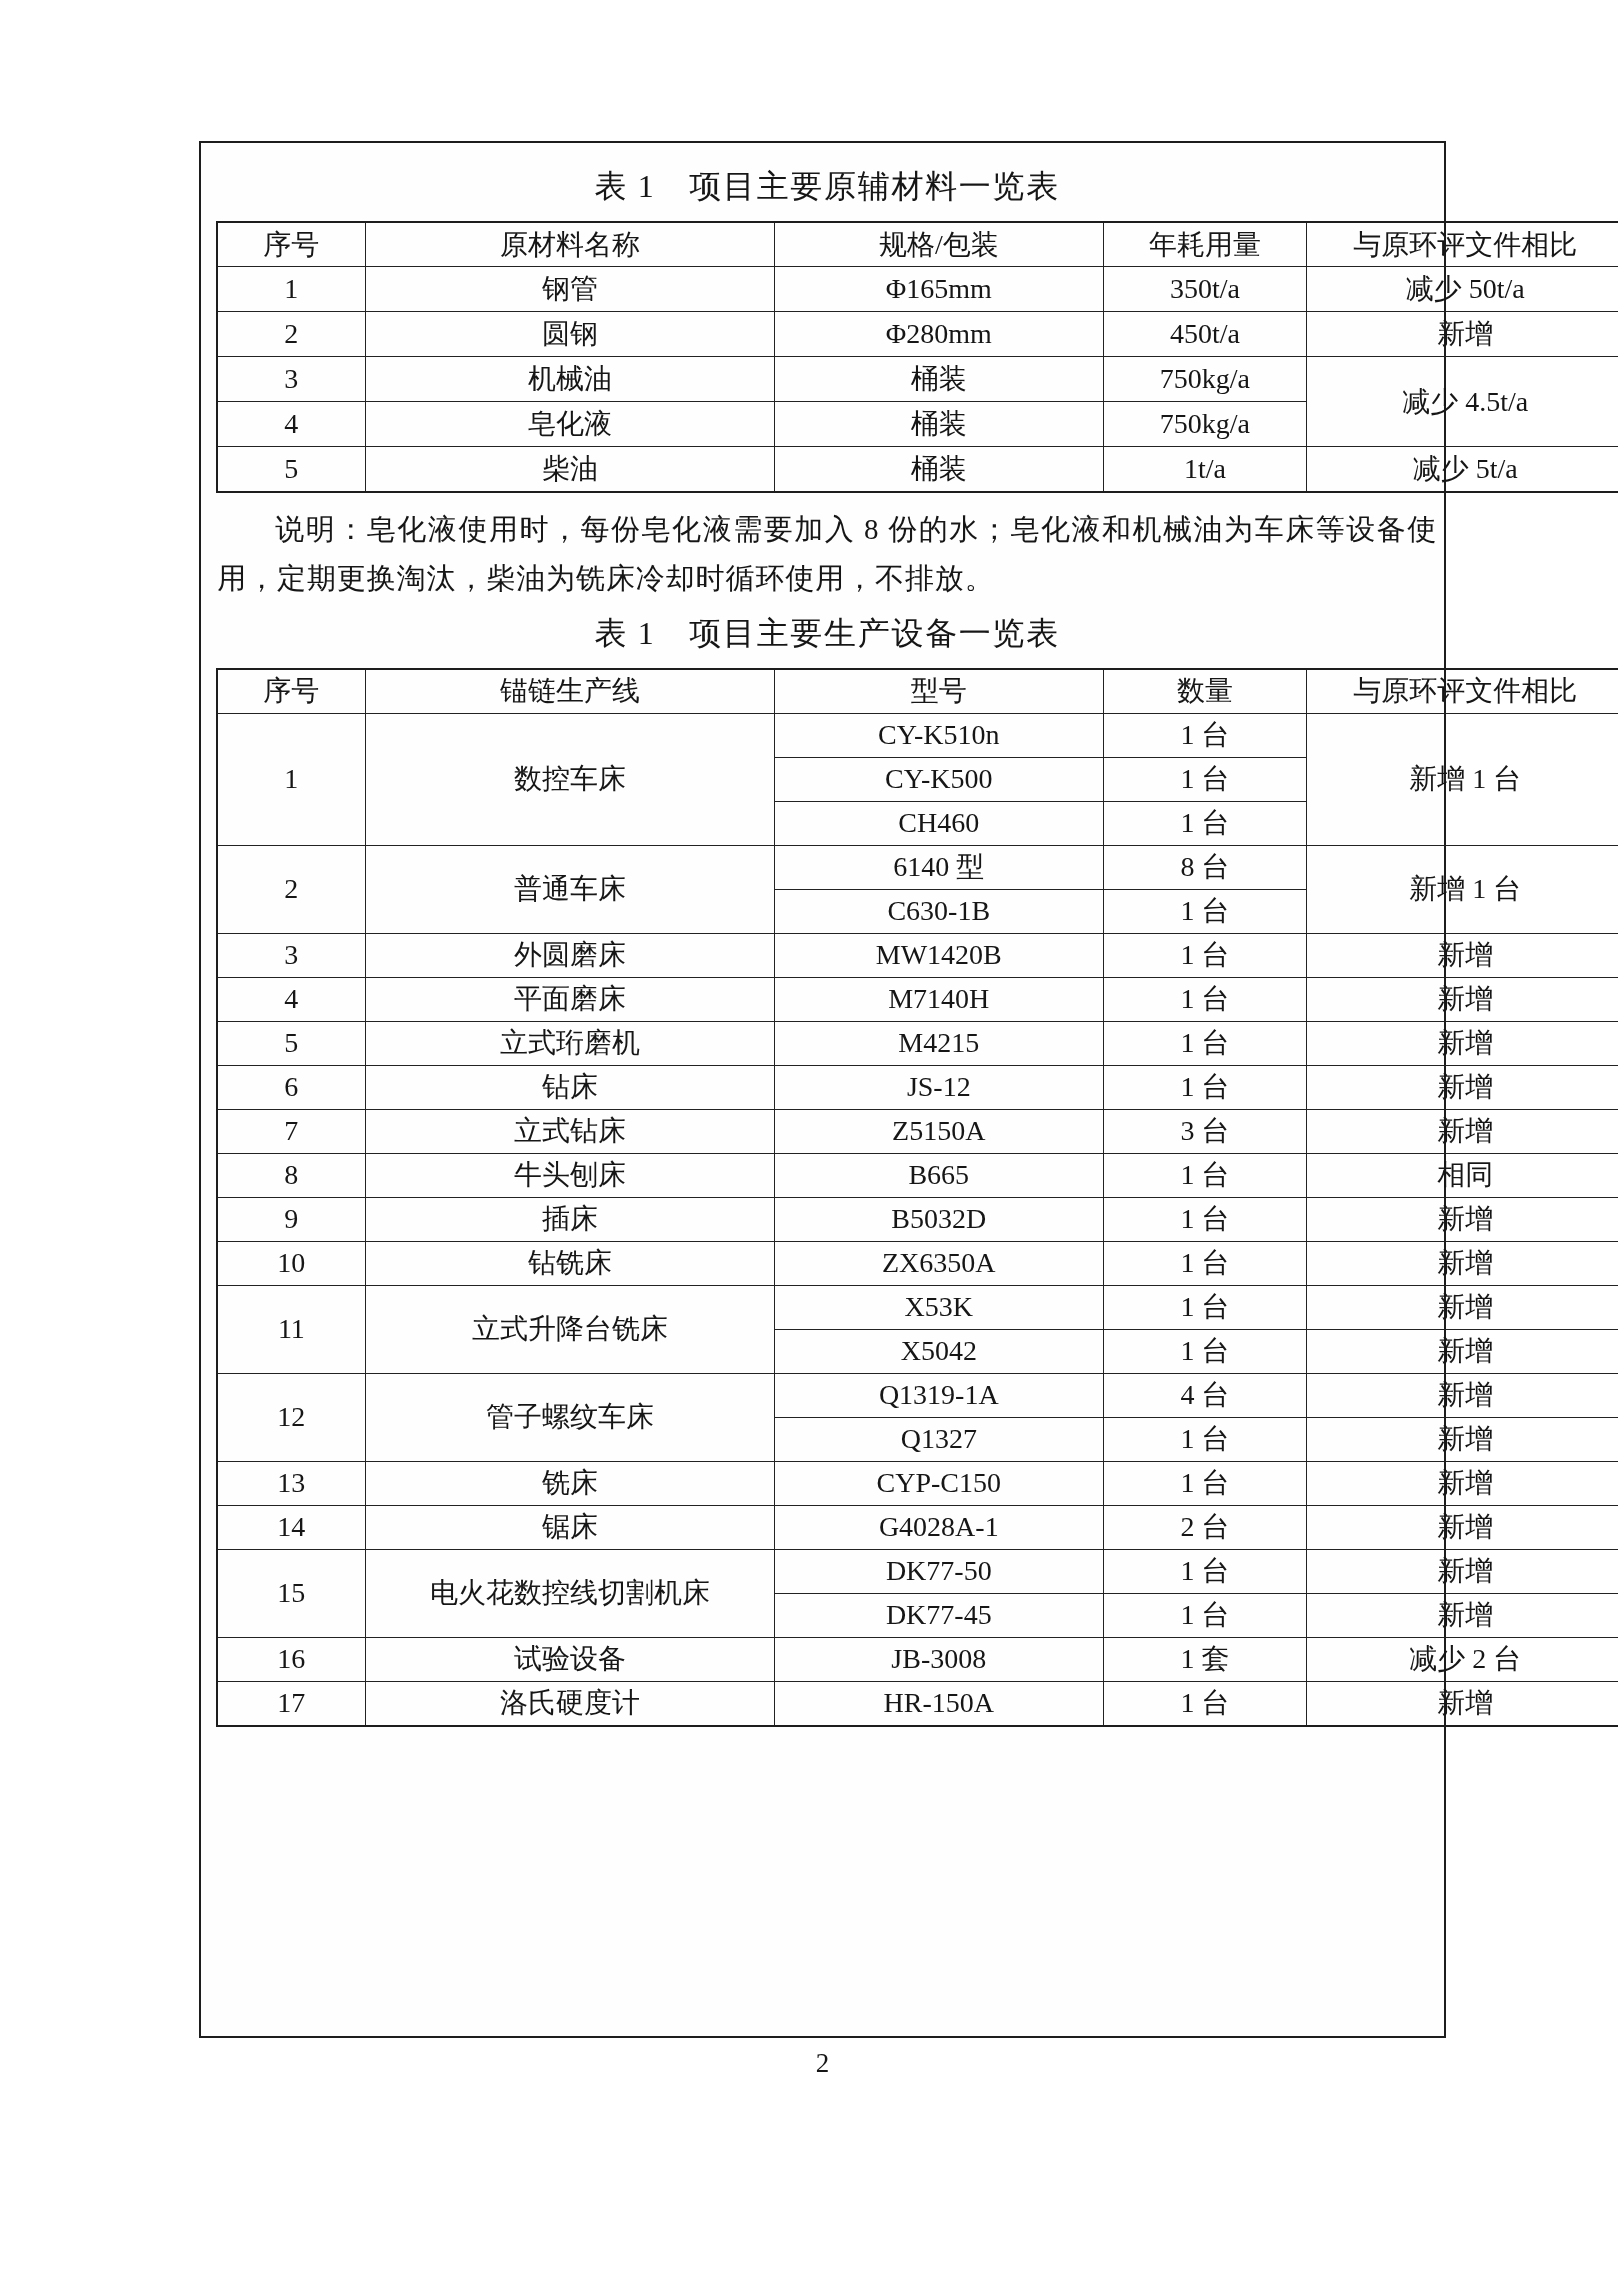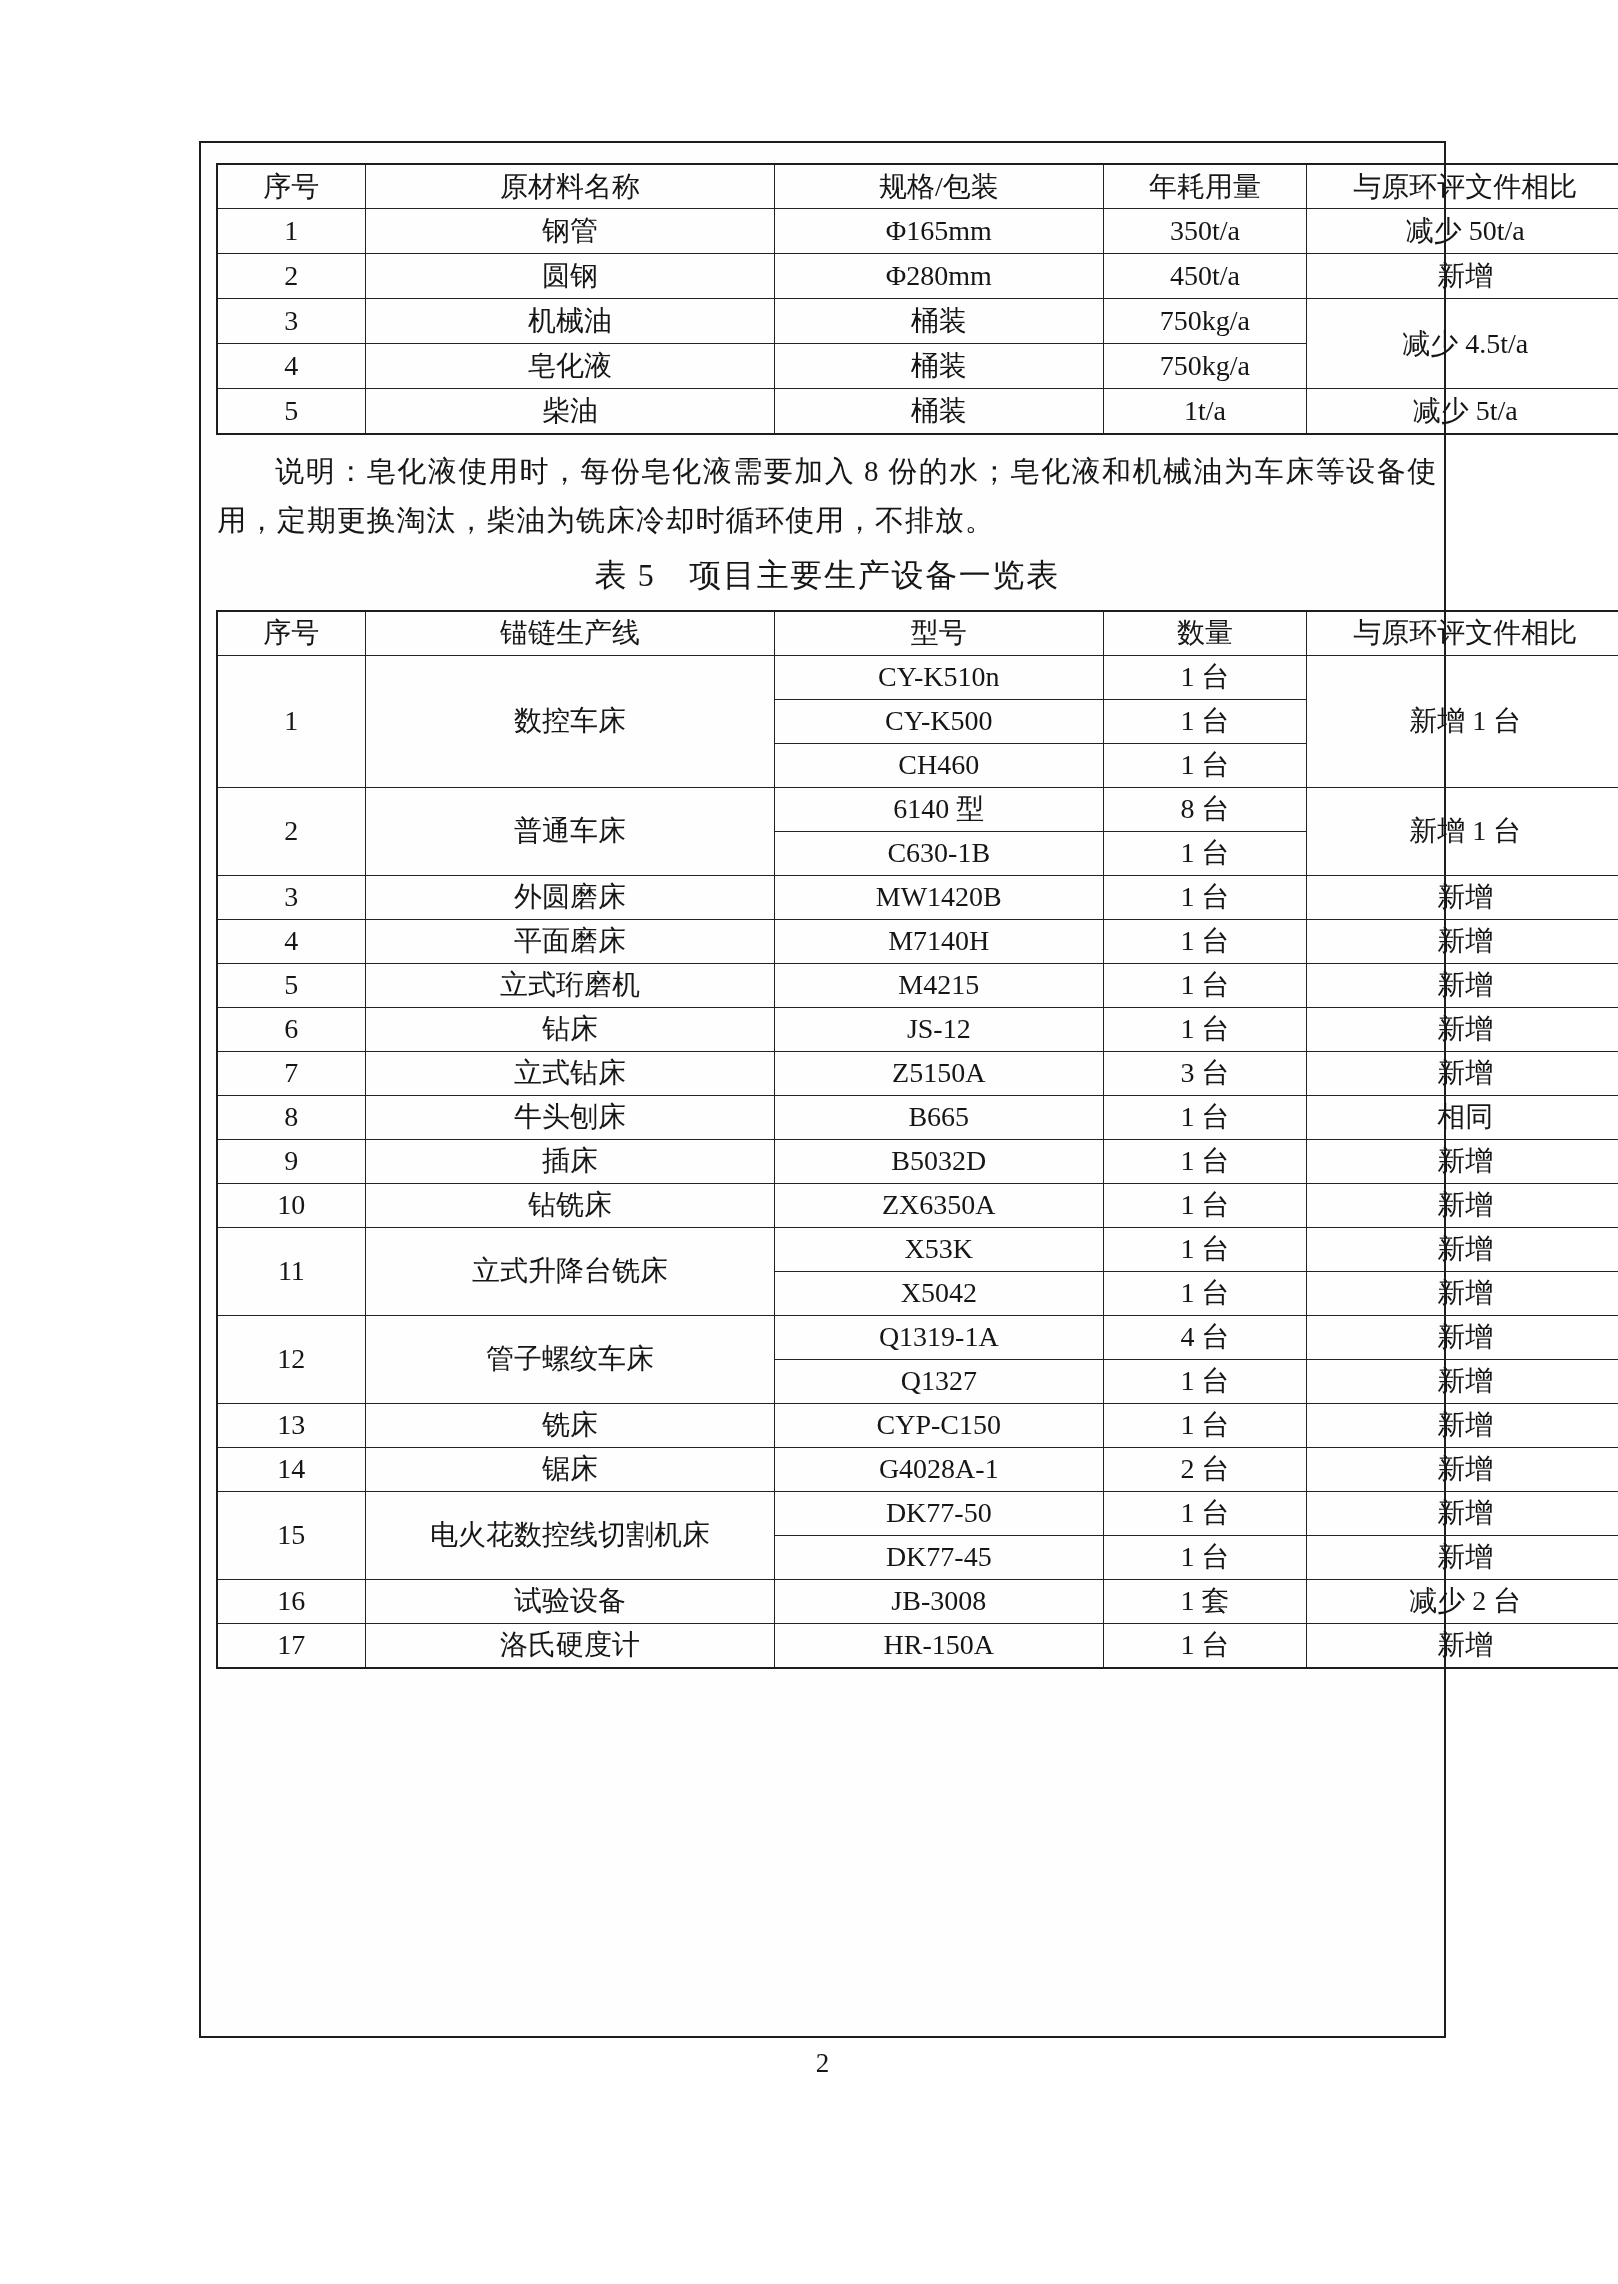--- a/index.html
+++ b/index.html
@@ -73,20 +73,21 @@
   col.c-name { width: 29.0%; }
   col.c-spec { width: 23.4%; }
   col.c-qty  { width: 14.4%; }
   col.c-cmp  { width: 22.6%; }
 </style>
 </head>
 <body>
 
 <div class="sheet">
 
+  <div class="tbl-title">表 1　项目主要原辅材料一览表</div>
 
   <table class="grid t1">
     <colgroup>
         <col class="c-no">
         <col class="c-name">
         <col class="c-spec">
         <col class="c-qty">
         <col class="c-cmp">
       </colgroup>
     <thead>
@@ -131,21 +132,21 @@
         <td>柴油</td>
         <td>桶装</td>
         <td>1t/a</td>
         <td>减少 5t/a</td>
       </tr>
     </tbody>
   </table>
 
   <p class="note">说明：皂化液使用时，每份皂化液需要加入 8 份的水；皂化液和机械油为车床等设备使用，定期更换淘汰，柴油为铣床冷却时循环使用，不排放。</p>
 
-  <div class="tbl-title">表 5　项目主要生产设备一览表</div>
+  <div class="tbl-title">表 1　项目主要生产设备一览表</div>
 
   <table class="grid t2">
     <colgroup>
         <col class="c-no">
         <col class="c-name">
         <col class="c-spec">
         <col class="c-qty">
         <col class="c-cmp">
       </colgroup>
     <thead>

